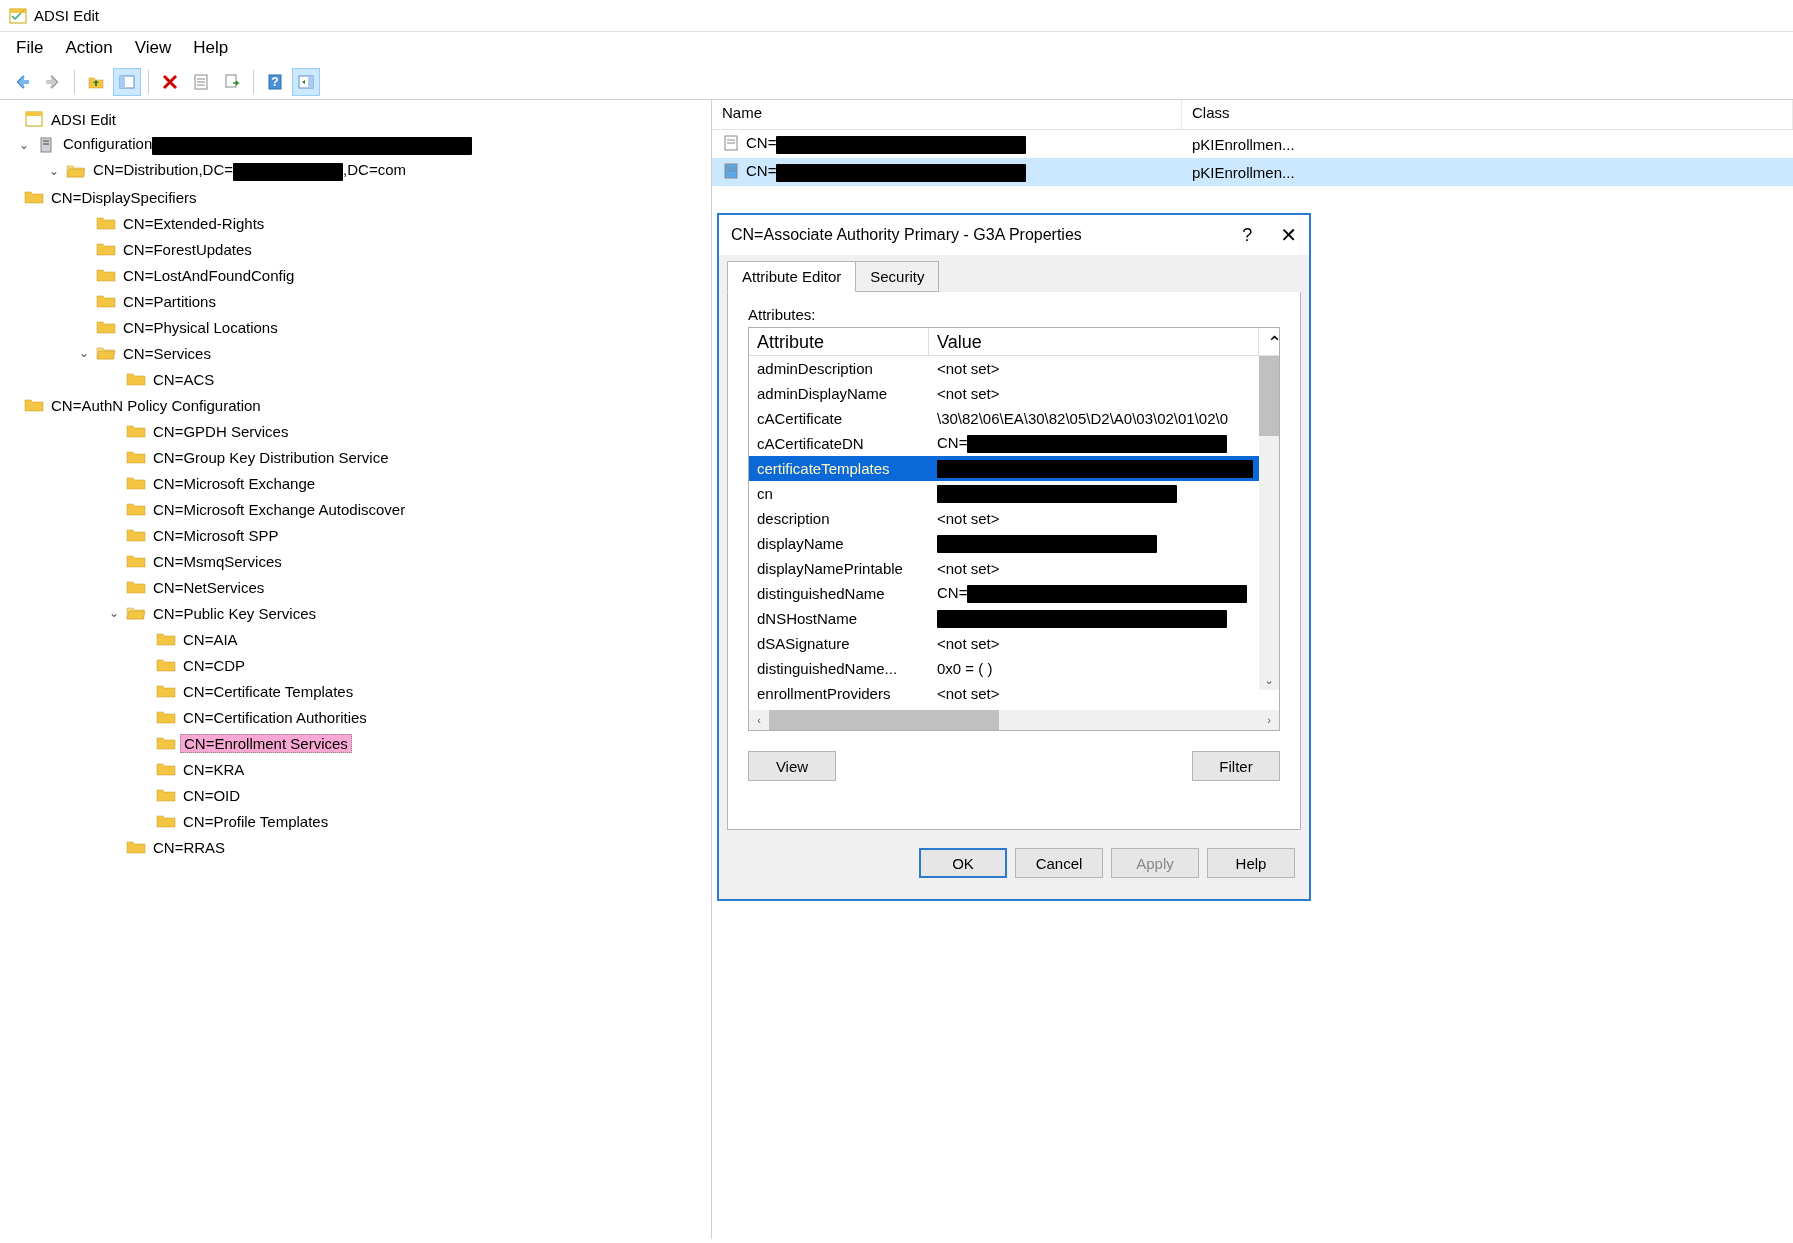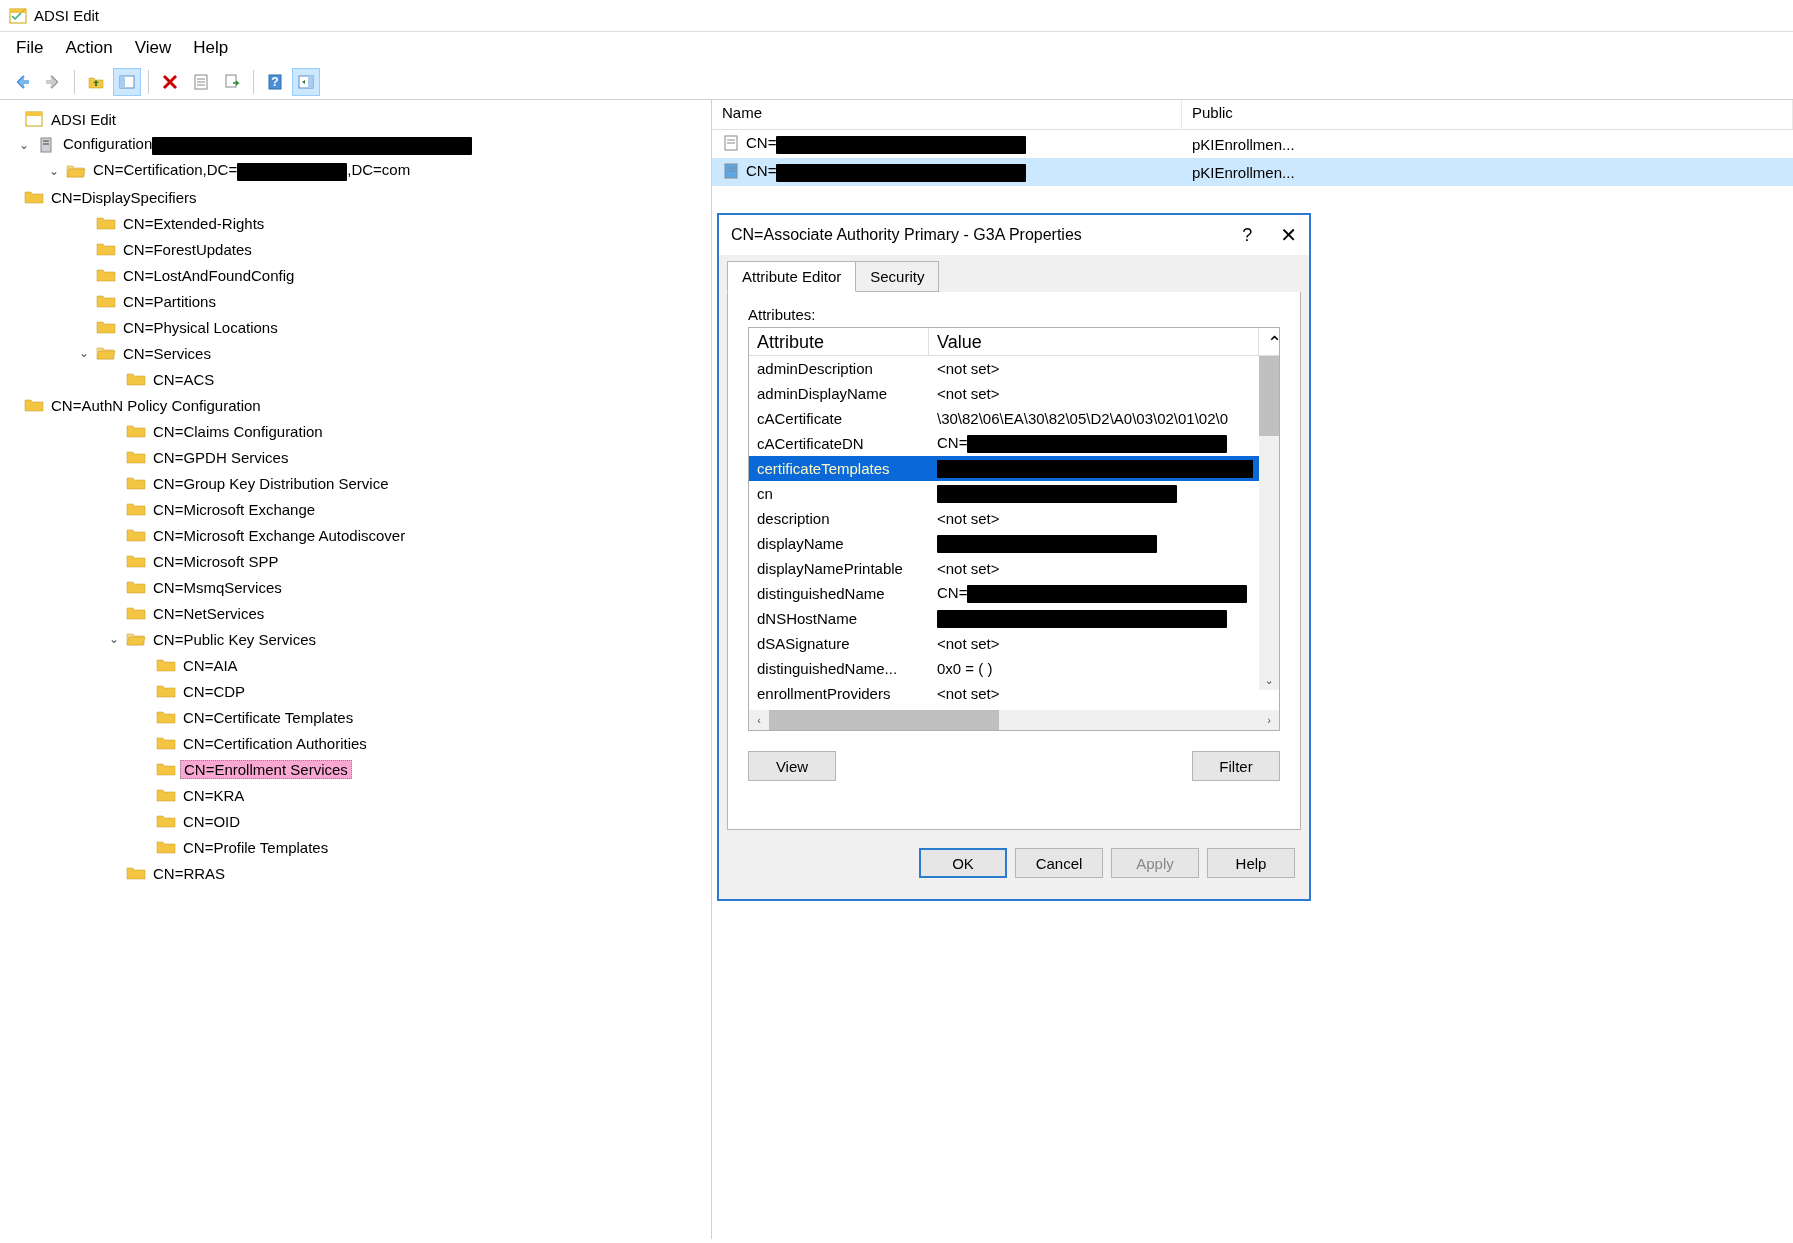--- a/index.html
+++ b/index.html
@@ -333,21 +333,21 @@
               <ul>
                 <li>
                   <div class="tree-row" style="padding-left:46px">
                     <span class="toggle">⌄</span>
                     <span class="ticon">
                         <svg width="20" height="18" viewBox="0 0 20 18">
                           <path class="folder-open-svg" d="M1 4h6l1 2h10v9H1z"></path>
                           <path class="folder-svg" d="M3 7h16l-2 8H1z"></path>
                         </svg>
                       </span>
-                    <span class="label"><span>CN=Certification,DC=</span><span class="redact" style="width:110px"></span><span>,DC=com</span></span>
+                    <span class="label"><span>CN=Distribution,DC=</span><span class="redact" style="width:110px"></span><span>,DC=com</span></span>
                   </div>
                   <ul id="level1-nodes">
                       <li>
                         <div class="tree-row" style="">
     <span class="toggle"></span>
     <span class="ticon">
                             <svg width="20" height="18" viewBox="0 0 20 18">
                               <path class="folder-svg" d="M1 4h6l1 2h11v9H1z"></path>
                             </svg>
                           </span>
@@ -446,31 +446,20 @@
                             </div>
                           </li>
                           <li>
                             <div class="tree-row" style="padding-left:106px">
     <span class="toggle"></span>
     <span class="ticon">
                                 <svg width="20" height="18" viewBox="0 0 20 18">
                                   <path class="folder-svg" d="M1 4h6l1 2h11v9H1z"></path>
                                 </svg>
                               </span>
-    <span class="label">CN=Claims Configuration</span>
-                            </div>
-                          </li>
-                          <li>
-                            <div class="tree-row" style="padding-left:106px">
-    <span class="toggle"></span>
-    <span class="ticon">
-                                <svg width="20" height="18" viewBox="0 0 20 18">
-                                  <path class="folder-svg" d="M1 4h6l1 2h11v9H1z"></path>
-                                </svg>
-                              </span>
     <span class="label">CN=GPDH Services</span>
                             </div>
                           </li>
                           <li>
                             <div class="tree-row" style="padding-left:106px">
     <span class="toggle"></span>
     <span class="ticon">
                                 <svg width="20" height="18" viewBox="0 0 20 18">
                                   <path class="folder-svg" d="M1 4h6l1 2h11v9H1z"></path>
                                 </svg>
@@ -656,21 +645,21 @@
             </li>
           </ul>
         </li>
       </ul>
     </div>
   </div>
 
   <div class="list-pane">
     <div class="list-header">
       <div class="col" style="width:470px">Name</div>
-      <div class="col" style="flex:1">Public</div>
+      <div class="col" style="flex:1">Class</div>
     </div>
     <div id="list-rows">
         <div class="list-row">
           <div class="cell" style="width:470px">
     <span><svg width="18" height="18" viewBox="0 0 18 18">
                 <rect x="3" y="2" width="12" height="14" fill="#fff" stroke="#888"></rect>
                 <line x1="5" y1="6" x2="13" y2="6" stroke="#888"></line>
                 <line x1="5" y1="9" x2="13" y2="9" stroke="#888"></line>
               </svg></span>
     <span>CN=<span class="redact" style="width:250px"></span></span>

